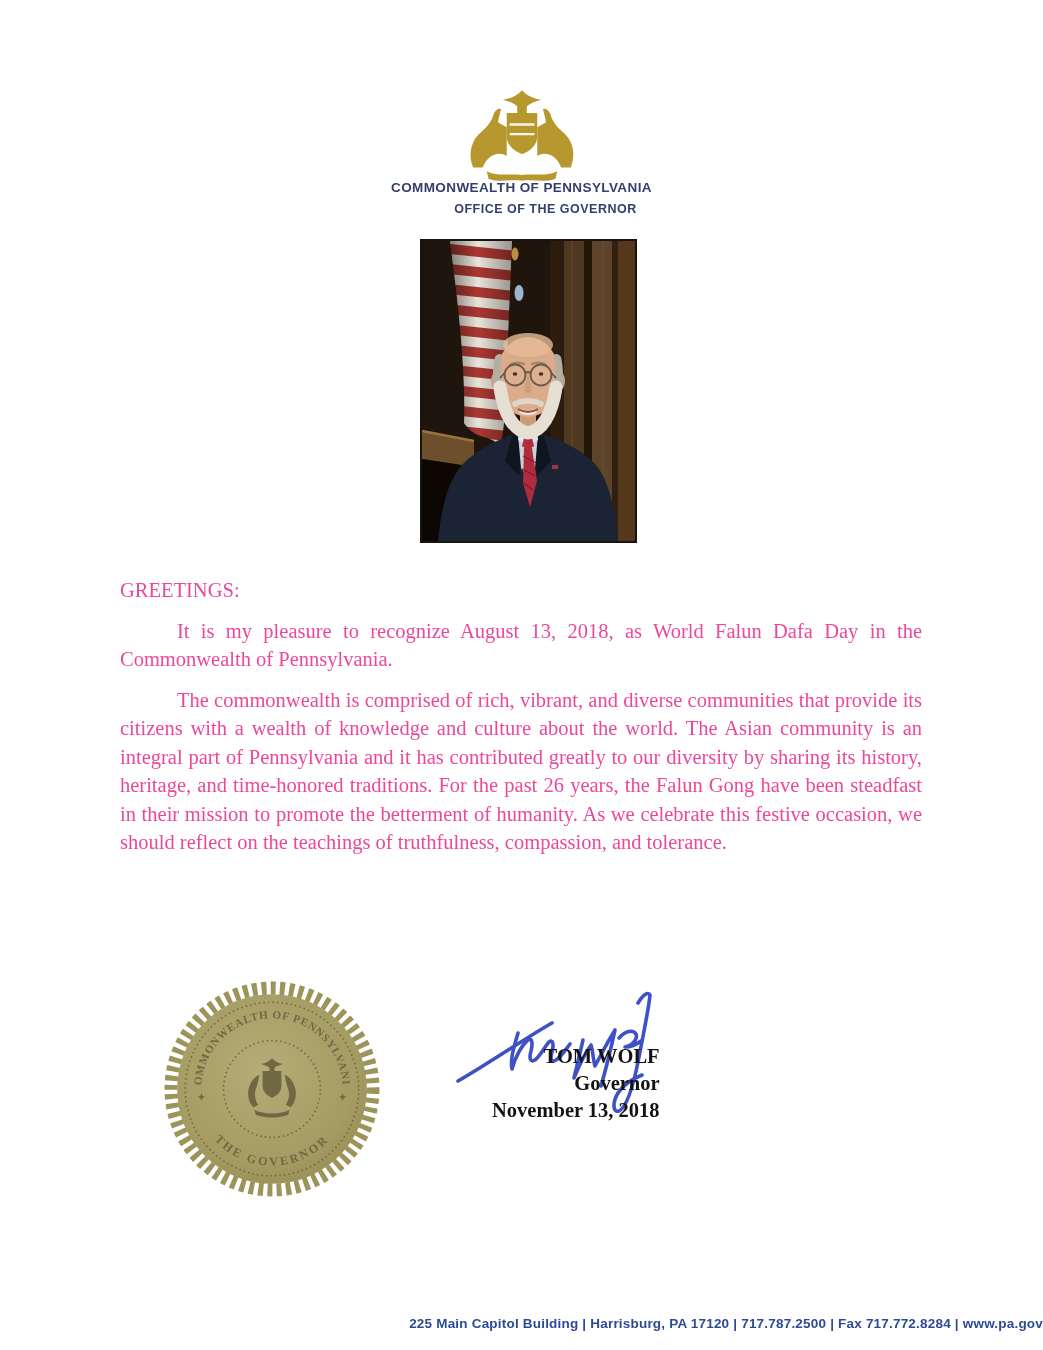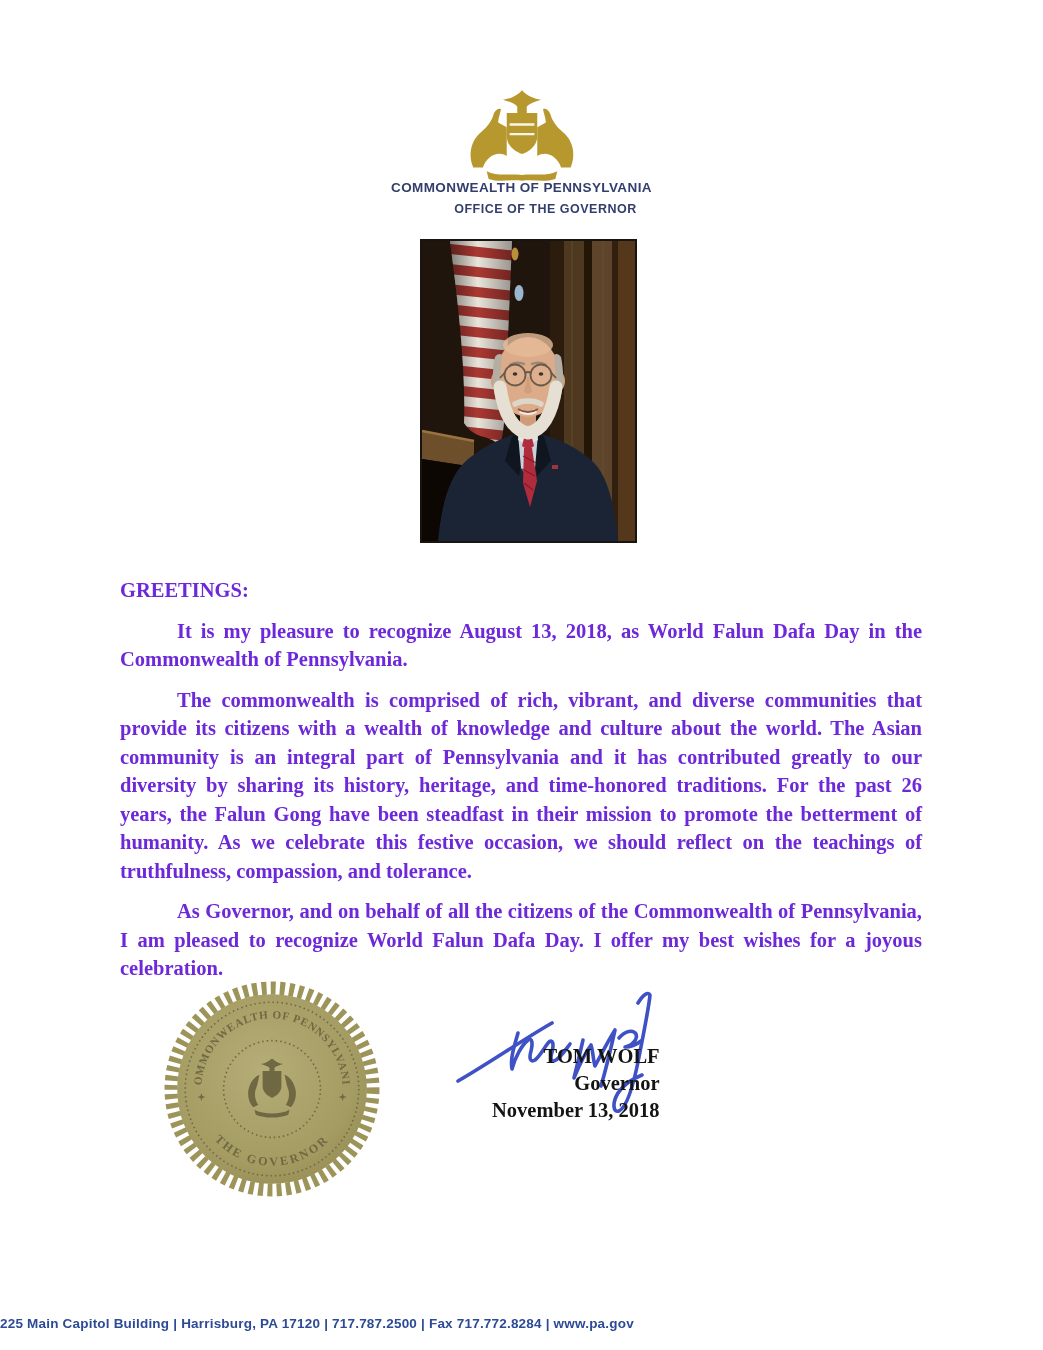--- a/index.html
+++ b/index.html
@@ -25,35 +25,35 @@
   }
   
   .photo-frame{
     position:absolute;left:420px;top:212px;width:213px;height:300px;
     border:2px solid #191410;background:#20150c;
   }
   .photo-frame svg{display:block;}
   
   .body-text{
     position:absolute;left:120px;top:549px;width:802px;
-    color:#6d28d9;font-weight:700;font-size:20.5px;line-height:28.5px;
+    color:#ec4899;font-weight:400;font-size:20.5px;line-height:28.5px;
     text-align:justify;
   }
   .salutation{margin:0 0 12px 0;}
   p.para{margin:0 0 12px 0;text-indent:57px;}
   
   .seal{position:absolute;left:161px;top:951px;width:222px;height:222px;}
   .sig-script{position:absolute;left:452px;top:956px;width:200px;height:150px;pointer-events:none;}
   .sig-block{
     position:absolute;left:492px;top:1016px;
     font-weight:700;font-size:20.5px;line-height:27px;color:#141414;text-align:right;
   }
   
   .footer{
-    position:absolute;top:1289px;left:0;width:100%;text-align:left;
+    position:absolute;top:1289px;left:0;width:100%;text-align:right;
     font-family:"Liberation Sans", sans-serif;font-weight:700;
     font-size:13.5px;color:#2c4a96;letter-spacing:.2px;
   }
 </style>
 </head>
 <body>
 
 <div class="page">
 
   <div class="crest">
@@ -149,21 +149,20 @@
           <path d="M82.5,132 L78,137 M129.5,132 L134,137" fill="none"></path>
         </g>
       </g>
     </svg>
   </div>
 
   <div class="body-text">
     <p class="salutation">GREETINGS:</p>
     <p class="para">It is my pleasure to recognize August 13, 2018, as World Falun Dafa Day in the Commonwealth of Pennsylvania.</p>
     <p class="para">The commonwealth is comprised of rich, vibrant, and diverse communities that provide its citizens with a wealth of knowledge and culture about the world. The Asian community is an integral part of Pennsylvania and it has contributed greatly to our diversity by sharing its history, heritage, and time-honored traditions. For the past 26 years, the Falun Gong have been steadfast in their mission to promote the betterment of humanity. As we celebrate this festive occasion, we should reflect on the teachings of truthfulness, compassion, and tolerance.</p>
-    <p class="para">As Governor, and on behalf of all the citizens of the Commonwealth of Pennsylvania, I am pleased to recognize World Falun Dafa Day. I offer my best wishes for a joyous celebration.</p>
   </div>
 
   <div class="seal">
     <svg width="222" height="222" viewBox="0 0 220 220" aria-hidden="true">
       <defs>
         <radialGradient id="sealGrad" cx="0.45" cy="0.4" r="0.75">
           <stop offset="0" stop-color="#b5ac77"></stop>
           <stop offset="0.65" stop-color="#a59c63"></stop>
           <stop offset="1" stop-color="#8f8650"></stop>
         </radialGradient>

